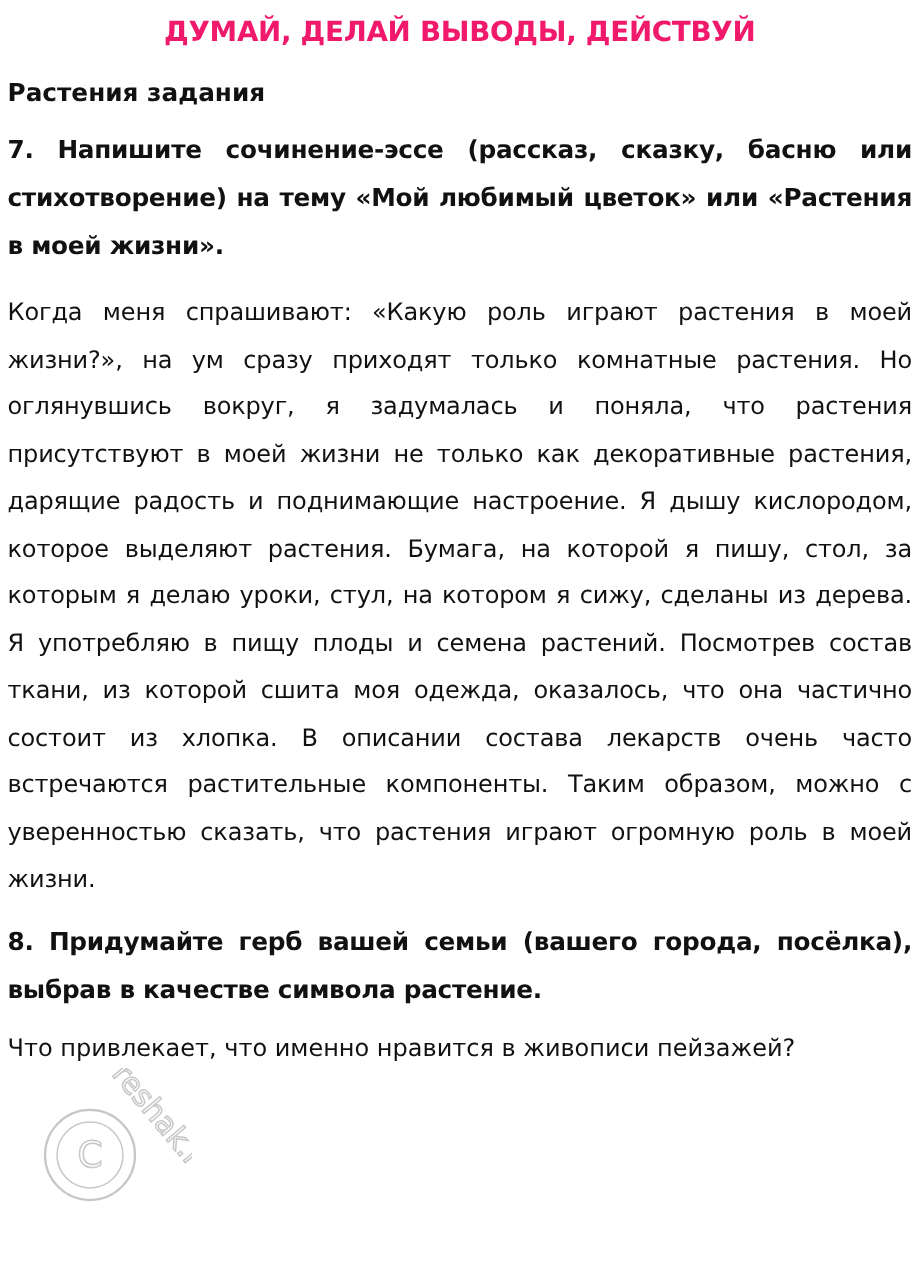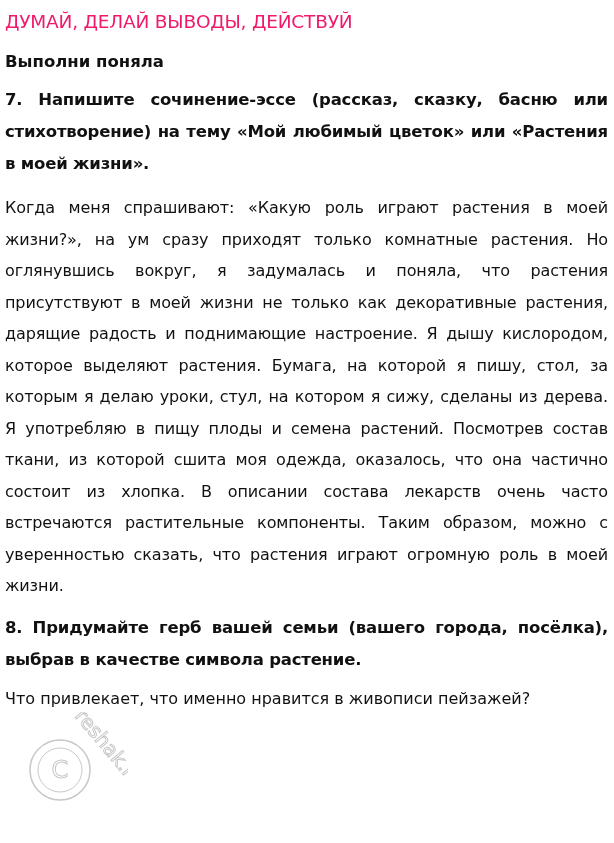--- a/index.html
+++ b/index.html
@@ -22,21 +22,22 @@
     }
     .title {
       text-align: center;
       font-weight: bold;
       font-size: 19.5px;
       line-height: 31px;
       margin: 3px 0 0 0;
       letter-spacing: -0.3px;
     }
     .subtitle {
-      font-weight: normal;
+      text-align: center;
+      font-weight: bold;
       font-size: 18.5px;
       line-height: 28px;
       margin: 8px 0 0 0;
       letter-spacing: -0.2px;
     }
     .section-label {
       font-weight: bold;
       font-size: 16.5px;
       line-height: 24px;
       margin: 14px 0 0 0;
@@ -71,21 +72,21 @@
       height: 100px;
       pointer-events: none;
       opacity: 0.55;
     }
   </style>
 </head>
 <body>
 
 <div class="page">
   <div class="subtitle" style="color:#f0196b;">ДУМАЙ, ДЕЛАЙ ВЫВОДЫ, ДЕЙСТВУЙ</div>
-  <div class="section-label">Выполни поняла</div>
+  <div class="section-label">Растения задания</div>
 
   <div class="task">7. Напишите сочинение-эссе (рассказ, сказку, басню или стихотворение) на тему «Мой любимый цветок» или «Растения в моей жизни».</div>
   <div class="answer">Когда меня спрашивают: «Какую роль играют растения в моей жизни?», на ум сразу приходят только комнатные растения. Но оглянувшись вокруг, я задумалась и поняла, что растения присутствуют в моей жизни не только как декоративные растения, дарящие радость и поднимающие настроение. Я дышу кислородом, которое выделяют растения. Бумага, на которой я пишу, стол, за которым я делаю уроки, стул, на котором я сижу, сделаны из дерева. Я употребляю в пищу плоды и семена растений. Посмотрев состав ткани, из которой сшита моя одежда, оказалось, что она частично состоит из хлопка. В описании состава лекарств очень часто встречаются растительные компоненты. Таким образом, можно с уверенностью сказать, что растения играют огромную роль в моей жизни.</div>
 
   <div class="task">8. Придумайте герб вашей семьи (вашего города, посёлка), выбрав в качестве символа растение.</div>
 
   <div class="answer-line">Что привлекает, что именно нравится в живописи пейзажей?</div>
 
 </div>
 

